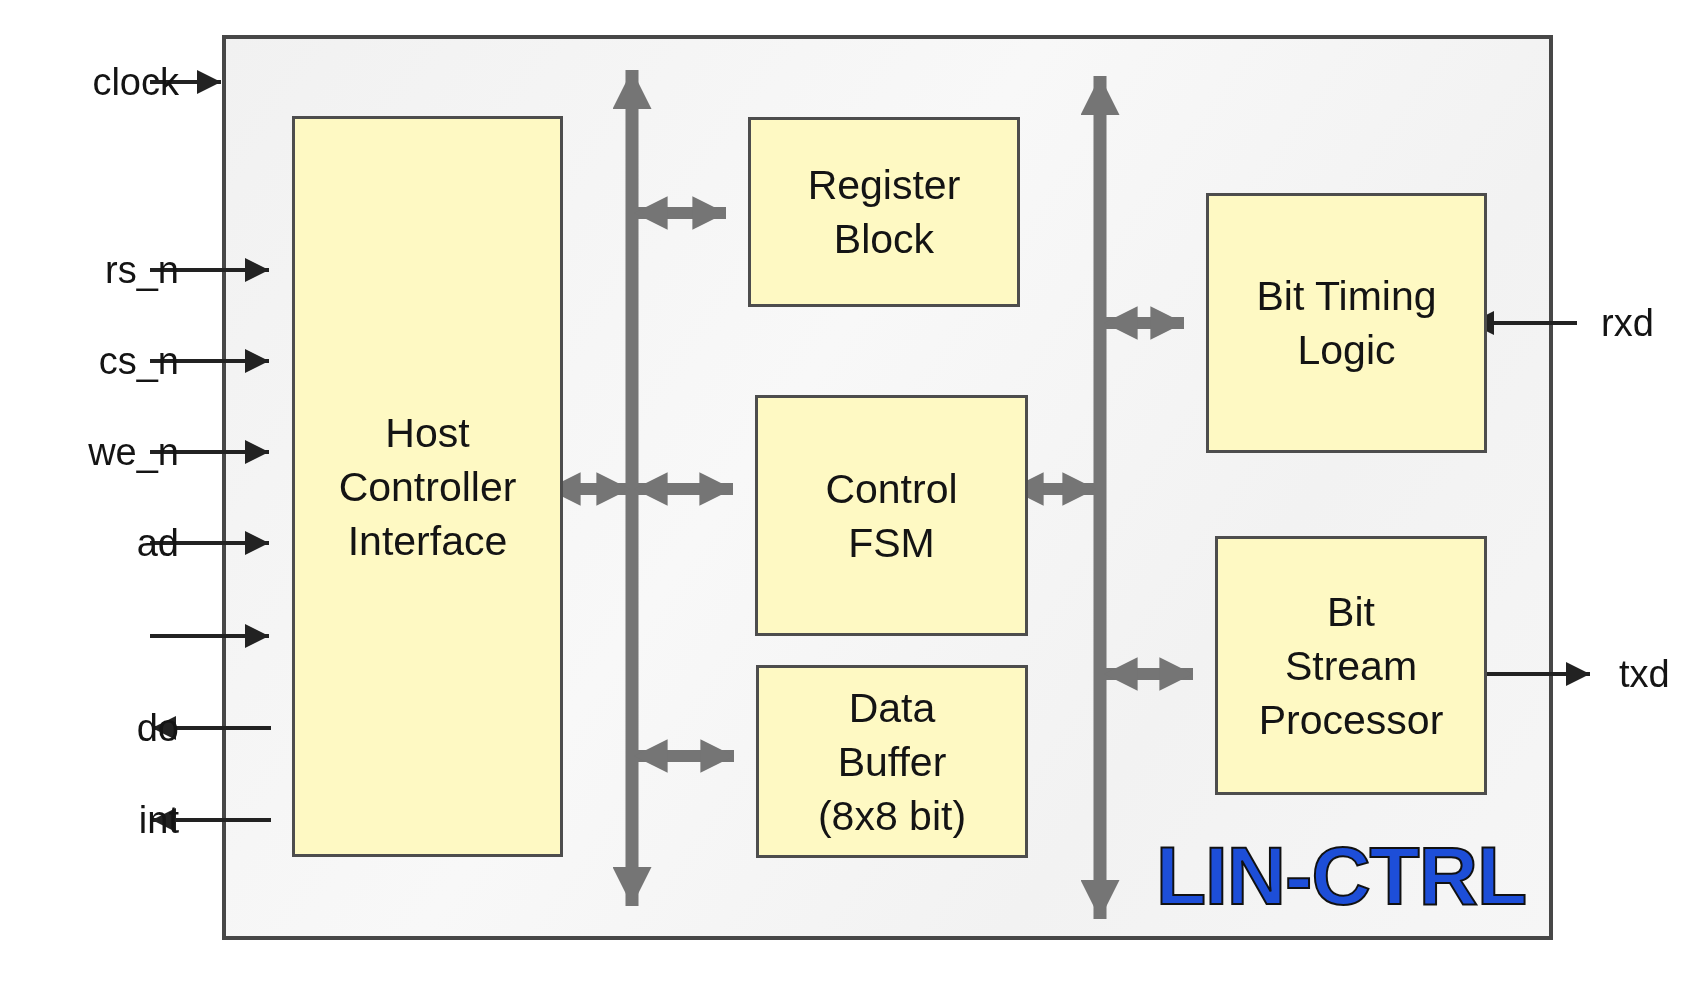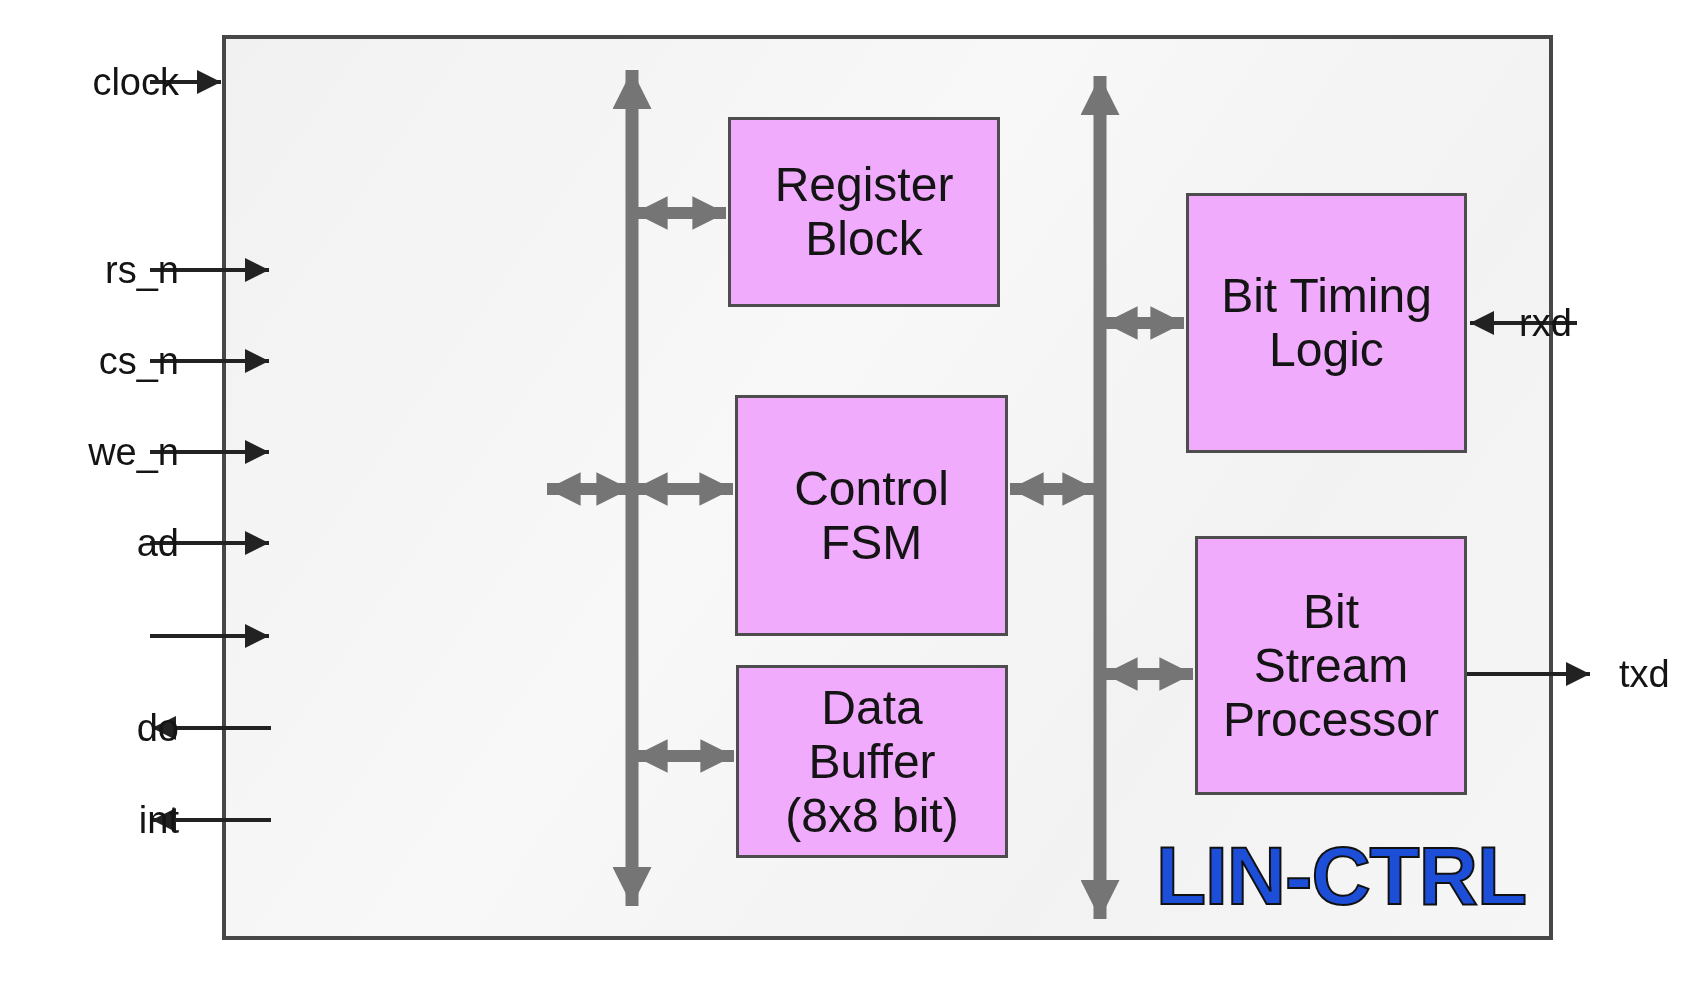--- a/index.html
+++ b/index.html
@@ -16,31 +16,32 @@
     position: absolute;
     left: 222px; top: 35px;
     width: 1331px; height: 905px;
     border: 4px solid #474747;
     background: linear-gradient(125deg, #f1f1f1 0%, #f8f8f8 42%, #f2f2f2 72%, #f6f6f6 100%);
     box-sizing: border-box;
   }
   
   .block {
     position: absolute;
-    background: #f0abfc;
+    background: #fef9c3;
     border: 3px solid #4d4d4d;
     box-sizing: border-box;
     display: flex;
     align-items: center;
     justify-content: center;
     text-align: center;
-    font-size: 48px;
+    font-size: 41px;
     line-height: 54px;
     white-space: pre-line;
     color: #141414;
+    margin-left: 20px;
   }
   #blk-hci { left: 272px; top: 116px; width: 271px; height: 741px; }
   #blk-reg { left: 728px; top: 117px; width: 272px; height: 190px; }
   #blk-fsm { left: 735px; top: 395px; width: 273px; height: 241px; }
   #blk-buf { left: 736px; top: 665px; width: 272px; height: 193px; }
   #blk-btl { left: 1186px; top: 193px; width: 281px; height: 260px; }
   #blk-bsp { left: 1195px; top: 536px; width: 272px; height: 259px; }
   
   .sig {
     position: absolute;
@@ -100,20 +101,23 @@
     <line x1="150" y1="452" x2="269" y2="452" stroke="#222222" stroke-width="4" marker-end="url(#mh-black)"></line>
     <line x1="150" y1="543" x2="269" y2="543" stroke="#222222" stroke-width="4" marker-end="url(#mh-black)"></line>
     <line x1="150" y1="636" x2="269" y2="636" stroke="#222222" stroke-width="4" marker-end="url(#mh-black)"></line>
     <line x1="271" y1="728" x2="152" y2="728" stroke="#222222" stroke-width="4" marker-end="url(#mh-black)"></line>
     <line x1="271" y1="820" x2="152" y2="820" stroke="#222222" stroke-width="4" marker-end="url(#mh-black)"></line>
 
     <line x1="1577" y1="323" x2="1470" y2="323" stroke="#222222" stroke-width="4" marker-end="url(#mh-black)"></line>
     <line x1="1466" y1="674" x2="1590" y2="674" stroke="#222222" stroke-width="4" marker-end="url(#mh-black)"></line>
   </svg>
 
+  <div class="block" id="blk-hci">Host
+Controller
+Interface</div>
   <div class="block" id="blk-reg">Register
 Block</div>
   <div class="block" id="blk-fsm">Control
 FSM</div>
   <div class="block" id="blk-buf">Data
 Buffer
 (8x8 bit)</div>
   <div class="block" id="blk-btl">Bit Timing
 Logic</div>
   <div class="block" id="blk-bsp">Bit
@@ -121,18 +125,18 @@
 Processor</div>
 
   <div class="sig sig-left" style="top:55px">clock</div>
   <div class="sig sig-left" style="top:243px">rs_n</div>
   <div class="sig sig-left" style="top:334px">cs_n</div>
   <div class="sig sig-left" style="top:425px">we_n</div>
   <div class="sig sig-left" style="top:516px">ad</div>
   <div class="sig sig-left" style="top:793px">int</div>
   <div class="sig sig-left" style="top:701px">do</div>
 
-  <div class="sig sig-right" style="left:1519px; top:296px">rxd</div>
+  <div class="sig sig-right" style="left:1601px; top:296px">rxd</div>
   <div class="sig sig-right" style="left:1619px; top:647px">txd</div>
 
   <div class="chip-title">LIN-CTRL</div>
 
 </div>
 
 </body></html>

